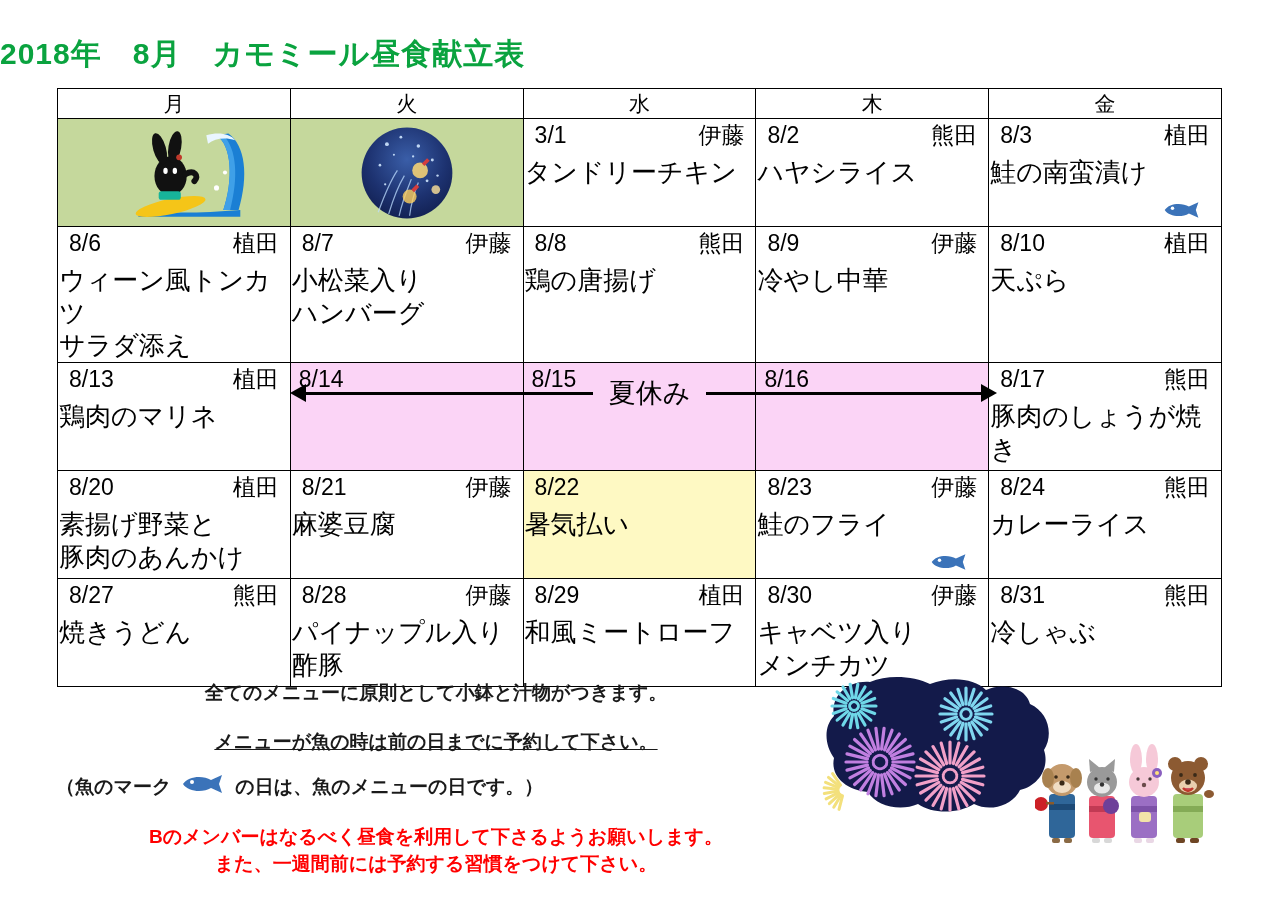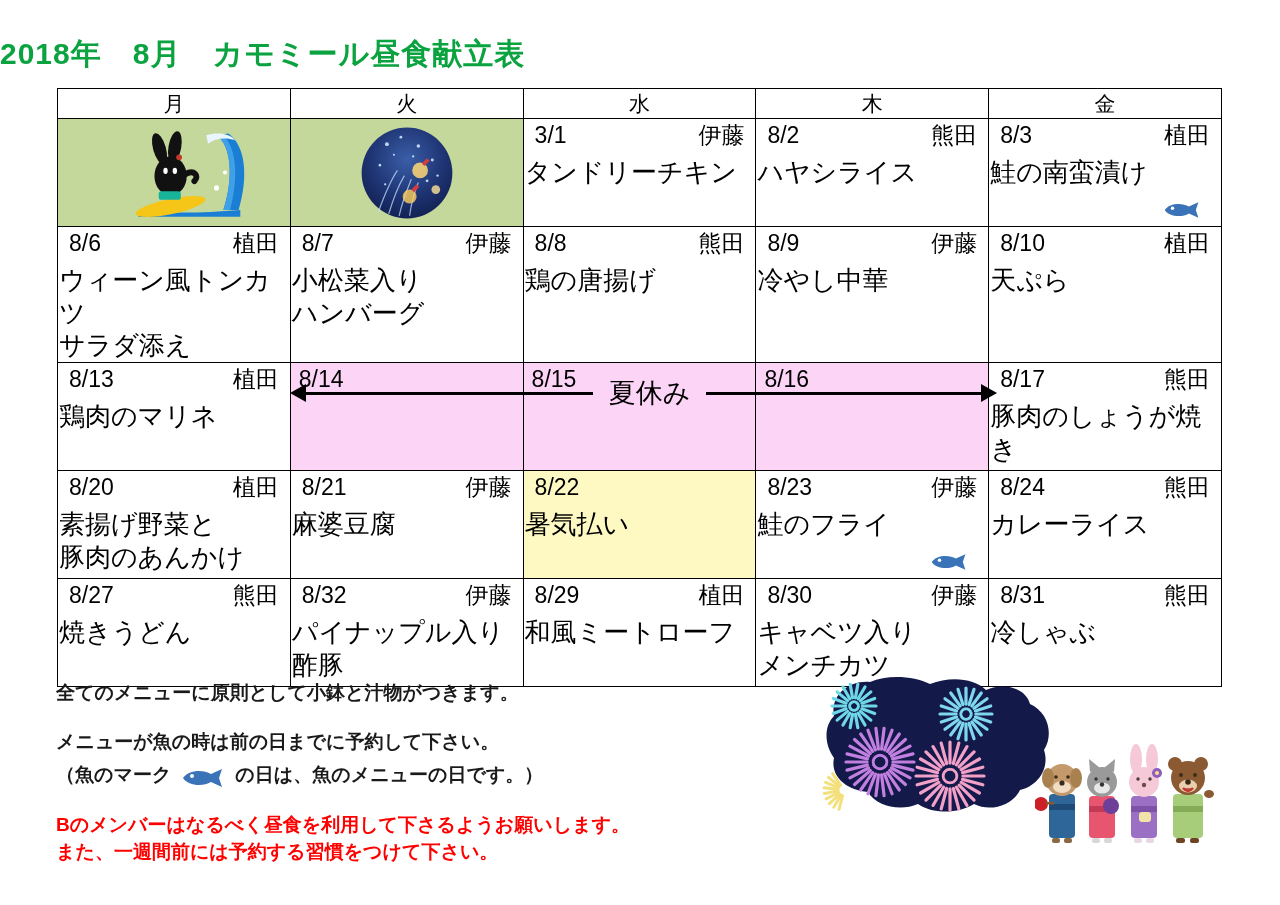--- a/index.html
+++ b/index.html
@@ -156,28 +156,29 @@
     width: 760px;
   }
   .note {
     font-size: 19px;
     font-weight: bold;
     color: #1a1a1a;
     line-height: 1.42;
     letter-spacing: 0px;
     margin-bottom: 22px;
     white-space: pre-line;
-  }
-  .note.tight { margin-bottom: 6px; }
+    text-align: center;
+  }
+  .note.tight { margin-bottom: 18px; text-decoration: underline; }
   .note-fishline {
     font-size: 19px;
     font-weight: bold;
     color: #1a1a1a;
     display: flex;
-    align-items: flex-end;
+    align-items: flex-start;
     margin-bottom: 24px;
   }
   .note-fishline .inline-fish {
     width: 44px;
     height: 20px;
     margin: 0 10px;
     display: inline-block;
   }
   .note.red {
     color: #ff0000;
@@ -423,21 +424,21 @@
       <tr>
         <td class="day">
           <div class="cell-head">
             <span class="cell-date">8/27</span>
             <span class="cell-staff">熊田</span>
           </div>
           <div class="cell-menu">焼きうどん</div>
         </td>
         <td class="day">
           <div class="cell-head">
-            <span class="cell-date">8/32</span>
+            <span class="cell-date">8/28</span>
             <span class="cell-staff">伊藤</span>
           </div>
           <div class="cell-menu">パイナップル入り
 酢豚</div>
         </td>
         <td class="day">
           <div class="cell-head">
             <span class="cell-date">8/29</span>
             <span class="cell-staff">植田</span>
           </div>

